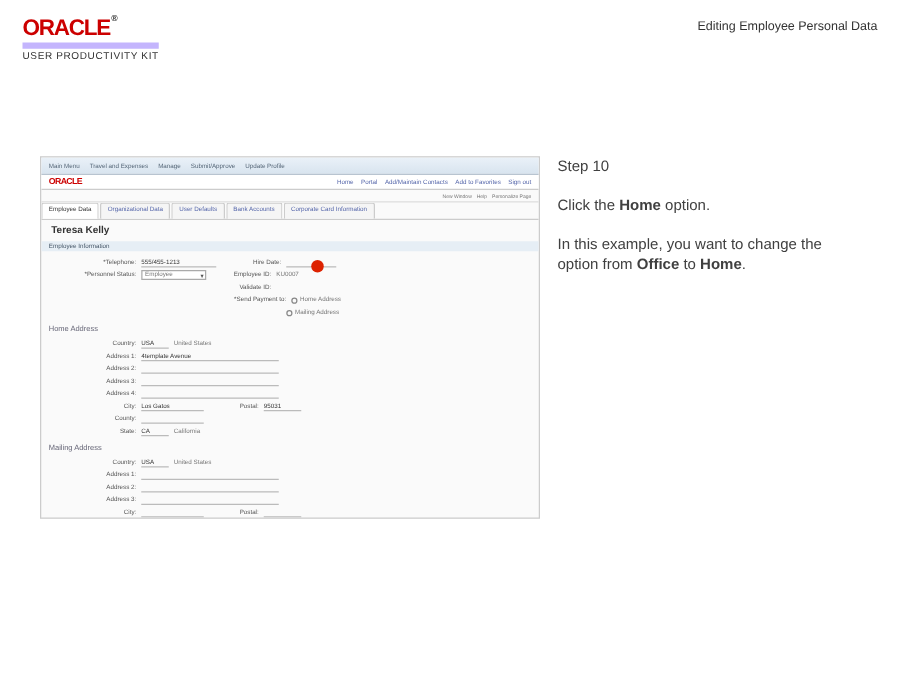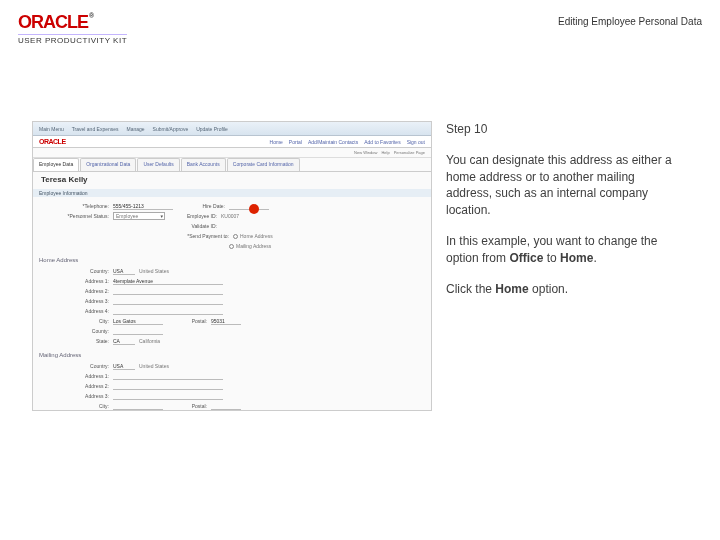--- a/index.html
+++ b/index.html
@@ -1,21 +1,21 @@
 <!DOCTYPE html>
 <html><head>
 <meta charset="utf-8">
 <style>
 *{box-sizing:border-box;margin:0;padding:0}
 body{width:720px;height:540px;background:#fff;font-family:Arial,Helvetica,sans-serif;font-size:12px;color:#333;position:relative}
 .header{display:flex;justify-content:space-between;align-items:flex-start;padding:12px 18px 6px}
 .logo-group{display:flex;flex-direction:column}
 .oracle-logo{font-family:Arial;font-weight:bold;font-size:18px;color:#c00;letter-spacing:-1px}
 .oracle-logo sup{font-size:7px;color:#333;vertical-align:top;margin-left:1px}
-.upk{font-size:8px;color:#333;border-top:1px solid #c4b5fd;padding-top:1px;margin-top:1px;letter-spacing:0.5px}
+.upk{font-size:8px;color:#333;border-top:5px solid #c4b5fd;padding-top:1px;margin-top:1px;letter-spacing:0.5px}
 .title{font-size:10px;color:#333;margin-top:4px}
 .content{display:flex;padding:0 0 0 0;margin-top:70px}
 .screenshot{width:400px;height:290px;margin-left:32px;border:1px solid #ccc;background:#fafafa;position:relative;overflow:hidden;font-size:5px;color:#777}
 .ss-top{height:14px;background:linear-gradient(#eaf1f8,#d8e4ef);border-bottom:1px solid #b8c4d0;display:flex;align-items:center;gap:8px;padding:0 6px;font-size:5px;color:#567}
 .ss-bar{height:12px;background:#fff;border-bottom:1px solid #ccc;display:flex;align-items:center;justify-content:space-between;padding:0 6px}
 .ss-logo{font-weight:bold;color:#c00;font-size:7px;letter-spacing:-0.5px}
 .ss-nav{display:flex;gap:6px;font-size:5px;color:#56a}
 .ss-subbar{height:10px;border-bottom:1px solid #ddd;display:flex;justify-content:flex-end;align-items:center;padding:0 6px;font-size:4px;gap:4px}
 .ss-tabs{display:flex;height:14px;border-bottom:1px solid #ccc;font-size:5px}
 .ss-tab{padding:2px 5px;border:1px solid #ccc;border-bottom:none;margin-right:1px;background:#f5f5f5;color:#56a;border-radius:2px 2px 0 0}
@@ -190,18 +190,17 @@
           <div class="ss-val" style="width:50px"></div>
           <div class="ss-label" style="width:40px">Postal:</div>
           <div class="ss-val" style="width:30px"></div>
         </div>
 
     </div>
   </div>
 
   <div class="instructions">
     <p class="step">Step 10</p>
-    <p>You can designate this address as either a home address or to another mailing address, such as an internal company location.</p>
+    <p><span>Click the </span><b>Home</b><span> option.</span></p>
     <p><span>In this example, you want to change the option from </span><b>Office</b><span> to </span><b>Home</b><span>.</span></p>
-    <p><span>Click the </span><b>Home</b><span> option.</span></p>
   </div>
 
 </div>
 
 </body></html>

